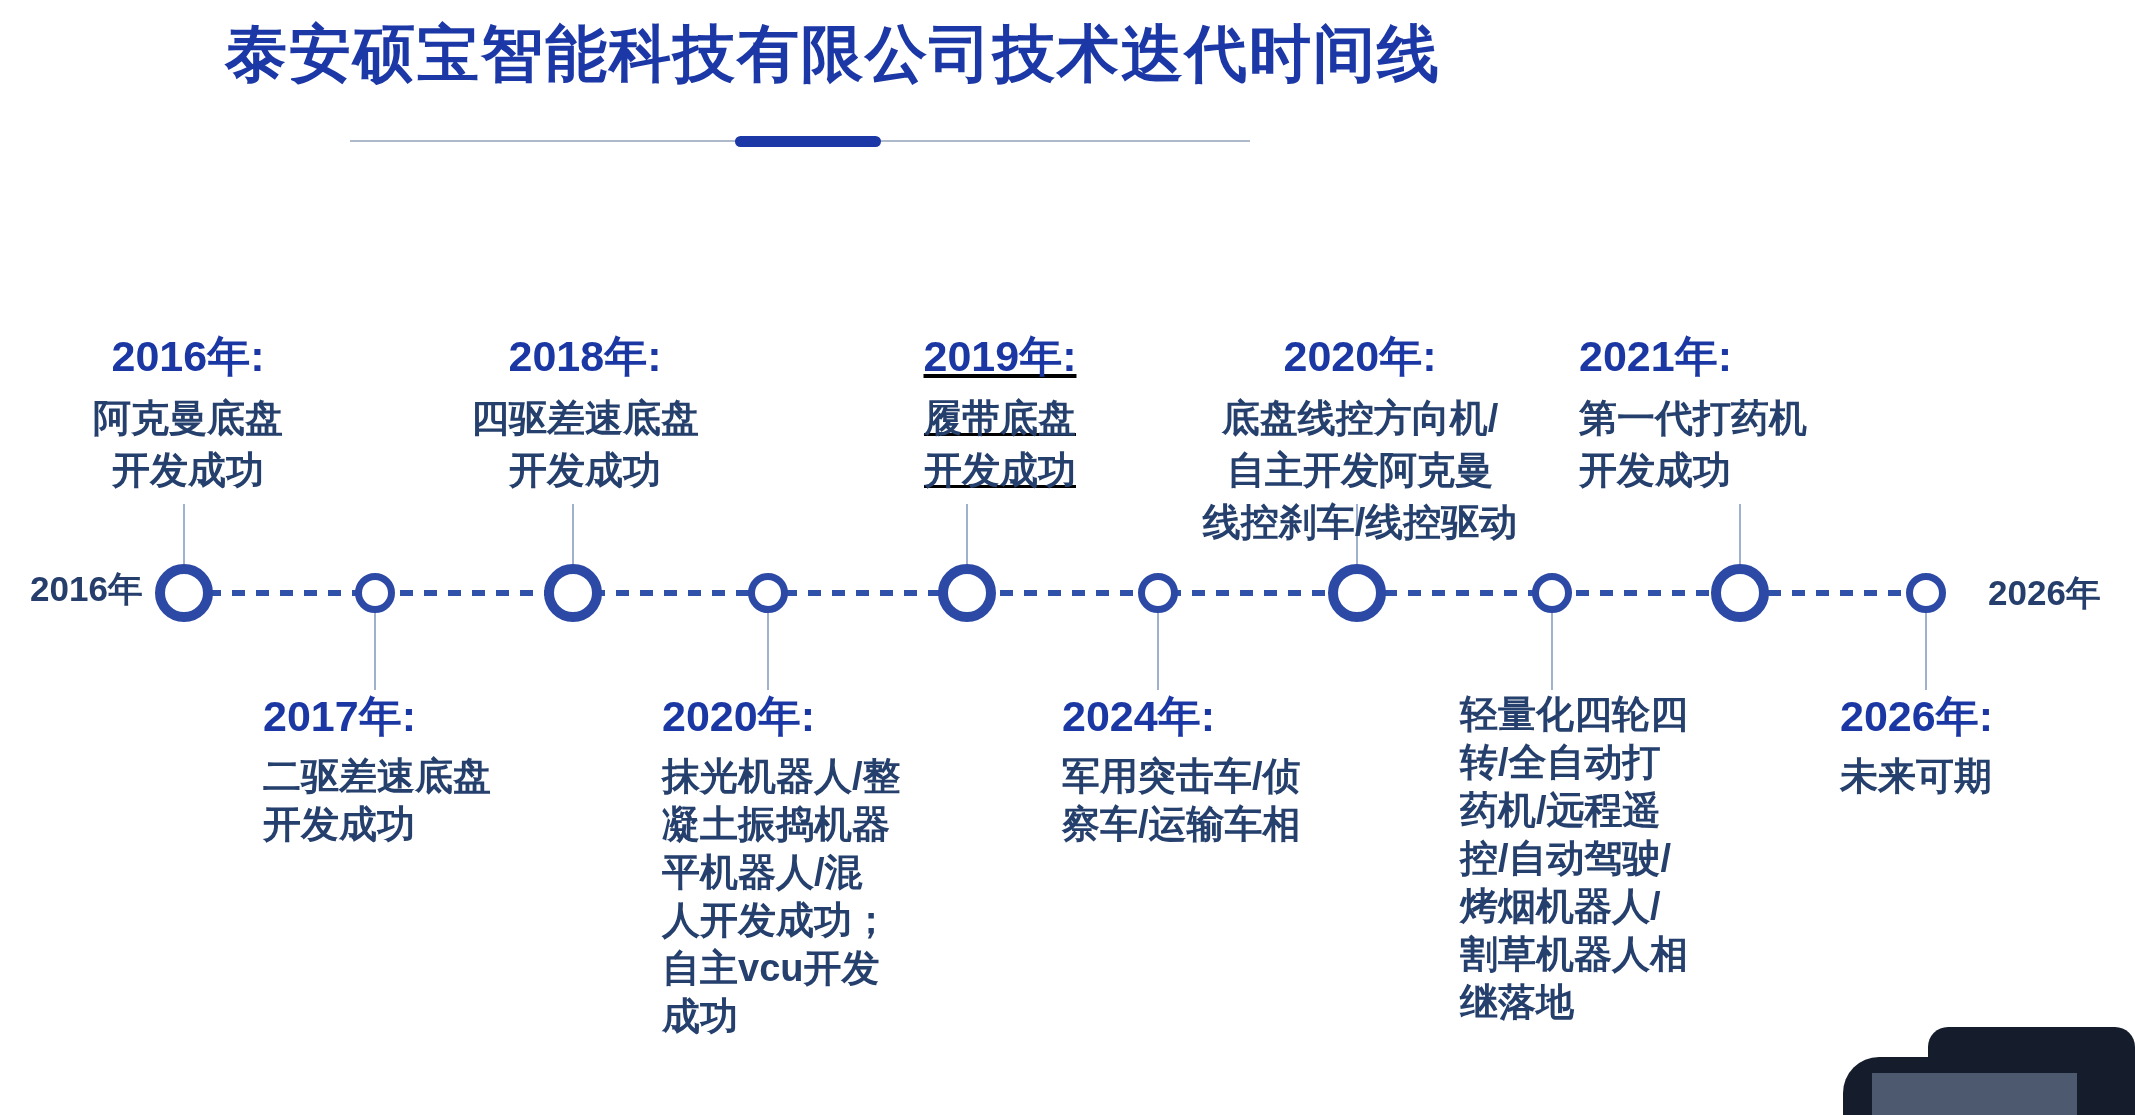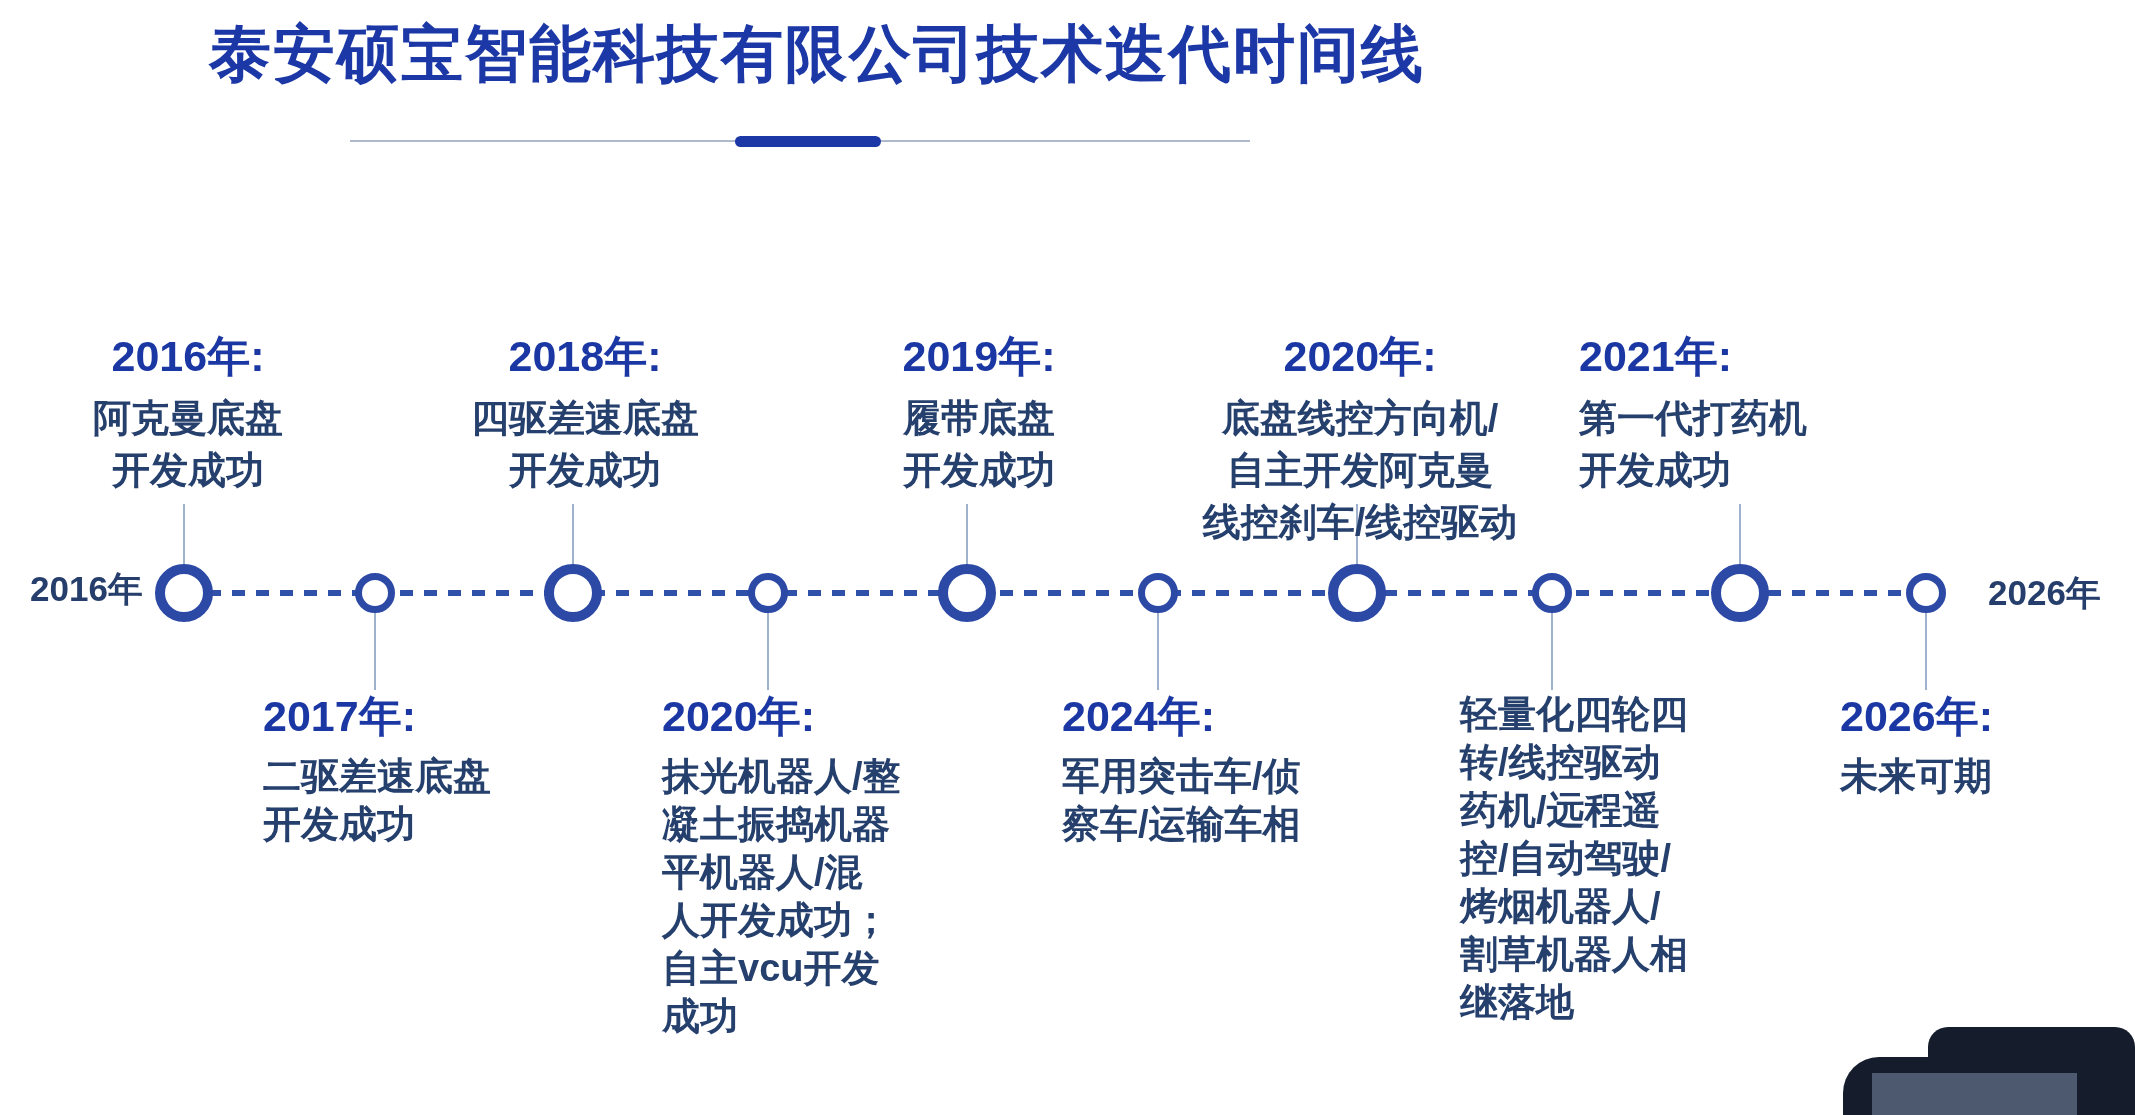--- a/index.html
+++ b/index.html
@@ -2,21 +2,21 @@
 <html><head>
 <meta charset="utf-8">
 <style>
   html,body{margin:0;padding:0;background:#ffffff;}
   .canvas{
     position:relative;width:2135px;height:1115px;background:#ffffff;overflow:hidden;
     font-family:"Liberation Sans","DejaVu Sans",sans-serif;
   }
   
   .title{
-    position:absolute;left:209px;top:12px;width:1125px;text-align:center;
+    position:absolute;left:225px;top:12px;width:1125px;text-align:center;
     font-size:62px;font-weight:700;letter-spacing:2px;color:#1c38a6;white-space:nowrap;
   }
   .underline-thin{position:absolute;left:350px;top:140px;width:900px;height:2px;background:#aeb9cb;}
   .underline-thick{position:absolute;left:735px;top:136px;width:146px;height:11px;background:#1c38a6;border-radius:6px;}
   
   .axis-label{position:absolute;font-size:35px;font-weight:600;color:#263e6b;white-space:nowrap;}
   .axis-label.left{left:8px;top:566px;margin-left:22px;}
   .axis-label.right{left:1988px;top:570px;}
   .dashline{
     position:absolute;left:184px;top:590px;width:1742px;height:6px;z-index:1;
@@ -33,21 +33,21 @@
   .entry-heading{font-size:43px;font-weight:700;color:#1a37a4;line-height:52px;margin-bottom:10px;white-space:nowrap;}
   .entry-line{font-size:38px;font-weight:600;color:#26406e;white-space:nowrap;}
   .entry.above .entry-line{line-height:52px;}
   .entry.below .entry-line{line-height:48px;}
   .entry.above{top:330px;}
   .entry.below{top:690px;}
   .e0{left:38px;width:300px;text-align:center;}
   .e1{left:263px;width:300px;text-align:left;}
   .e2{left:435px;width:300px;text-align:center;}
   .e3{left:662px;width:300px;text-align:left;}
-  .e4{left:829px;width:300px;text-align:center;}
+  .e4{left:850px;width:300px;text-align:center;text-decoration:underline;}
   .e5{left:1062px;width:300px;text-align:left;}
   .e6{left:1170px;width:380px;text-align:center;top:273px;}
   .e7{left:1460px;width:300px;text-align:left;}
   .e8{left:1579px;width:280px;text-align:left;}
   .e9{left:1840px;width:260px;text-align:left;}
   
   .dark-shape-main{position:absolute;right:0;bottom:0;width:292px;height:58px;background:#151c2b;border-radius:36px 0 0 0;}
   .dark-shape-bump{position:absolute;right:0;bottom:50px;width:207px;height:38px;background:#151c2b;border-radius:20px 20px 0 0;}
   .dark-shape-inner{position:absolute;right:58px;bottom:0;width:205px;height:42px;background:#4d596f;}
 </style>
@@ -129,21 +129,21 @@
 
   <div class="entry above e6">
     <div class="entry-heading">2020年:</div>
     <div class="entry-line">底盘线控方向机/</div>
     <div class="entry-line">自主开发阿克曼</div>
     <div class="entry-line">线控刹车/线控驱动</div>
   </div>
 
   <div class="entry below e7">
     <div class="entry-line">轻量化四轮四</div>
-    <div class="entry-line">转/线控驱动</div>
+    <div class="entry-line">转/全自动打</div>
     <div class="entry-line">药机/远程遥</div>
     <div class="entry-line">控/自动驾驶/</div>
     <div class="entry-line">烤烟机器人/</div>
     <div class="entry-line">割草机器人相</div>
     <div class="entry-line">继落地</div>
   </div>
 
   <div class="entry above e8">
     <div class="entry-heading">2021年:</div>
     <div class="entry-line">第一代打药机</div>

